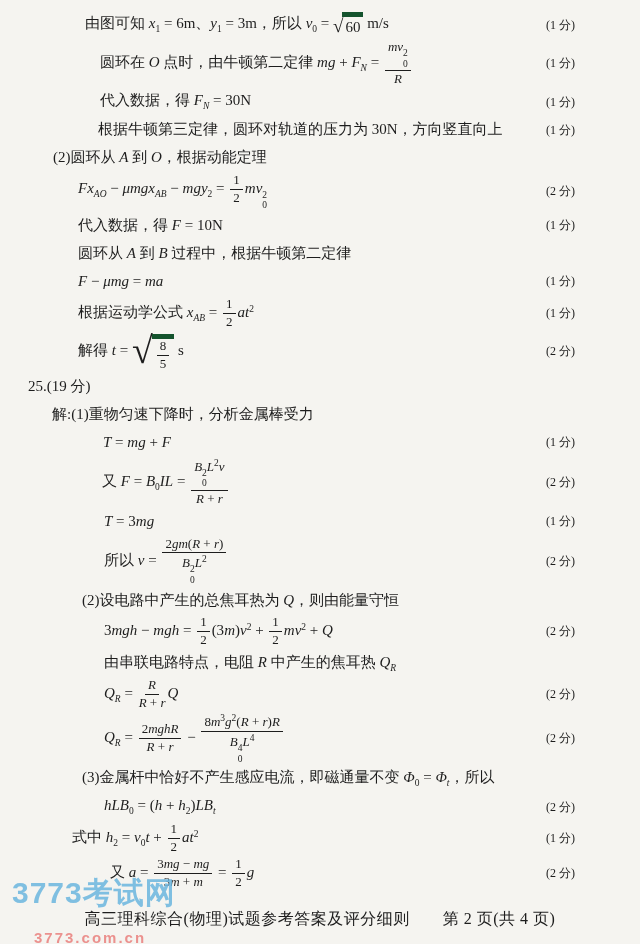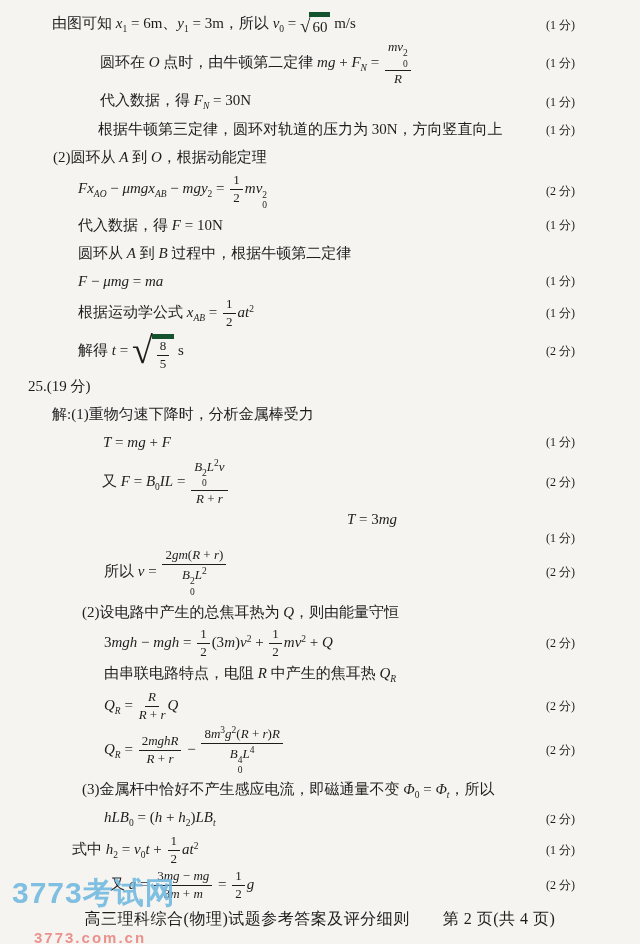--- a/index.html
+++ b/index.html
@@ -32,21 +32,21 @@
   .footer{position:absolute;left:0;right:0;bottom:14px;text-align:center;font-size:16px;letter-spacing:.5px;}
   .watermark{position:absolute;left:12px;top:878px;z-index:5;font-family:"Liberation Sans","DejaVu Sans",sans-serif;}
   .wm1{font-weight:700;font-size:30px;line-height:1;letter-spacing:1px;color:rgba(106,181,222,.85);}
   .wm2{font-weight:700;font-size:15px;letter-spacing:2px;margin:21px 0 0 22px;color:rgba(232,120,118,.8);}
 </style>
 </head>
 <body>
 
 <div class="page">
   <div class="lines" id="doc-lines">
-      <div class="line" style="padding-left: 52px;">
+      <div class="line" style="padding-left: 85px;">
         <span class="content"><span class="rm">由图可知 </span><span class="mi">x</span><span class="sub"><span class="rm">1</span></span><span class="rm"> = 6m、</span><span class="mi">y</span><span class="sub"><span class="rm">1</span></span><span class="rm"> = 3m，所以 </span><span class="mi">v</span><span class="sub"><span class="rm">0</span></span><span class="rm"> = </span><span class="sqrt"><span class="rad">√</span><span class="radc"><span class="rm">60</span></span></span><span class="rm"> m/s</span></span>
         <span class="score">(1 分)</span>
       </div>
       <div class="line" style="padding-left: 100px;">
         <span class="content"><span class="rm">圆环在 </span><span class="mi">O</span><span class="rm"> 点时，由牛顿第二定律 </span><span class="mi">mg</span><span class="rm"> + </span><span class="mi">F</span><span class="sub"><span class="mi">N</span></span><span class="rm"> = </span><span class="frac"><span class="num"><span class="mi">mv</span><span class="ssk"><span class="ssp">2</span><span class="ssb">0</span></span></span><span class="den"><span class="mi">R</span></span></span></span>
         <span class="score">(1 分)</span>
       </div>
       <div class="line" style="padding-left: 100px;">
         <span class="content"><span class="rm">代入数据，得 </span><span class="mi">F</span><span class="sub"><span class="mi">N</span></span><span class="rm"> = 30N</span></span>
         <span class="score">(1 分)</span>
@@ -88,21 +88,21 @@
         <span class="content"><span class="rm">解:(1)重物匀速下降时，分析金属棒受力</span></span>
       </div>
       <div class="line" style="padding-left: 103px;">
         <span class="content"><span class="mi">T</span><span class="rm"> = </span><span class="mi">mg</span><span class="rm"> + </span><span class="mi">F</span></span>
         <span class="score">(1 分)</span>
       </div>
       <div class="line" style="padding-left: 102px;">
         <span class="content"><span class="rm">又 </span><span class="mi">F</span><span class="rm"> = </span><span class="mi">B</span><span class="sub"><span class="rm">0</span></span><span class="mi">IL</span><span class="rm"> = </span><span class="frac"><span class="num"><span class="mi">B</span><span class="ssk"><span class="ssp">2</span><span class="ssb">0</span></span><span class="mi">L</span><span class="sup"><span class="rm">2</span></span><span class="mi">v</span></span><span class="den"><span class="mi">R</span><span class="rm"> + </span><span class="mi">r</span></span></span></span>
         <span class="score">(2 分)</span>
       </div>
-      <div class="line" style="padding-left: 104px; flex-direction: column;">
+      <div class="line" style="padding-left: 104px;">
         <span class="content"><span class="mi">T</span><span class="rm"> = 3</span><span class="mi">mg</span></span>
         <span class="score">(1 分)</span>
       </div>
       <div class="line" style="padding-left: 104px;">
         <span class="content"><span class="rm">所以 </span><span class="mi">v</span><span class="rm"> = </span><span class="frac"><span class="num"><span class="rm">2</span><span class="mi">gm</span><span class="rm">(</span><span class="mi">R</span><span class="rm"> + </span><span class="mi">r</span><span class="rm">)</span></span><span class="den"><span class="mi">B</span><span class="ssk"><span class="ssp">2</span><span class="ssb">0</span></span><span class="mi">L</span><span class="sup"><span class="rm">2</span></span></span></span></span>
         <span class="score">(2 分)</span>
       </div>
       <div class="line" style="padding-left: 82px;">
         <span class="content"><span class="rm">(2)设电路中产生的总焦耳热为 </span><span class="mi">Q</span><span class="rm">，则由能量守恒</span></span>
       </div>

